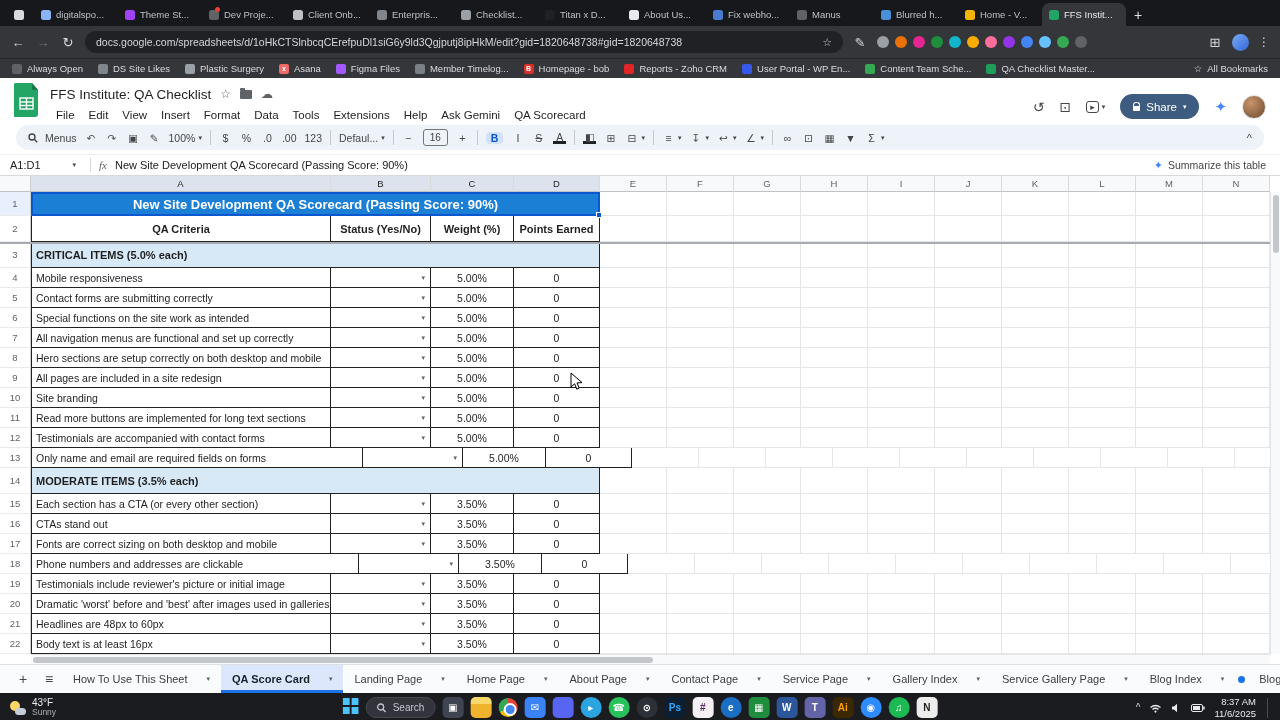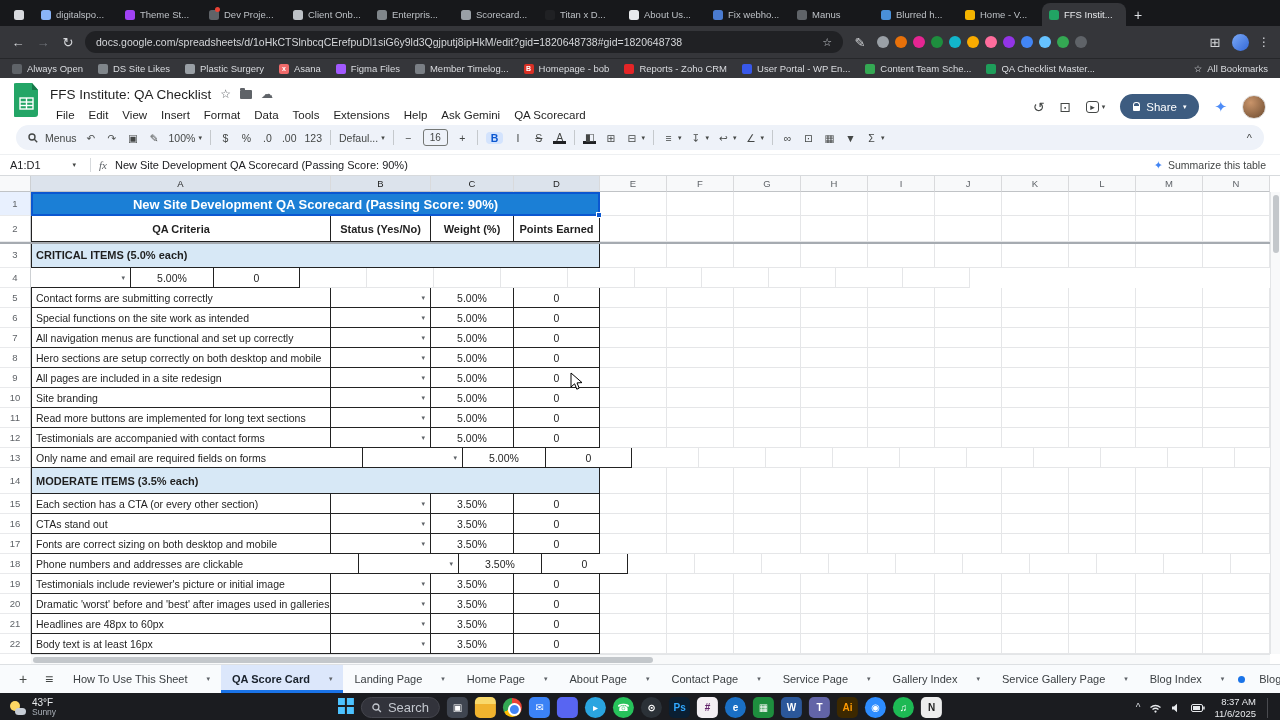--- a/index.html
+++ b/index.html
@@ -131,21 +131,21 @@
   .w-desc { font-size:8.5px; color:#aab0b8; line-height:1.1; }
   .tb-center { position:absolute; left:50%; transform:translateX(-50%); display:flex; align-items:center; gap:7px; }
   .tb-app { width:21px; height:21px; border-radius:5px; display:flex; align-items:center; justify-content:center;
             font-size:10px; color:#fff; flex:none; font-weight:bold; }
   .tb-app.round { border-radius:50%; }
   .chrome-ic { width:19px; height:19px; border-radius:50%;
                background:conic-gradient(#ea4335 0 120deg,#fbbc05 120deg 240deg,#34a853 240deg 360deg); position:relative; }
   .chrome-ic::after { content:""; position:absolute; left:5px; top:5px; width:9px; height:9px; border-radius:50%;
                       background:#4285f4; border:2px solid #fff; }
   .search-pill { height:21px; background:#32333b; border:1px solid #45464e; border-radius:11px; display:flex;
-                 align-items:center; gap:6px; padding:0 10px; color:#c3c7ce; font-size:13px; }
+                 align-items:center; gap:6px; padding:0 10px; color:#c3c7ce; font-size:10px; }
   .tb-right { margin-left:auto; display:flex; align-items:center; gap:9px; padding-right:10px; }
   .chev { color:#d6d9dd; font-size:10px; }
   .clockbox { text-align:right; font-size:9.5px; line-height:1.25; }
   .desk-sliver { width:3px; height:20px; border-left:1px solid #4a4b50; margin-left:2px; }
 
   .cursor { position:absolute; z-index:99; pointer-events:none; }
 </style>
 </head>
 <body>
 
@@ -172,21 +172,21 @@
         <div class="tab">
           <span class="fav" style="background: rgb(189, 193, 198);"></span>
           <span class="lbl">Client Onb...</span>
         </div>
         <div class="tab">
           <span class="fav" style="background: rgb(128, 134, 139);"></span>
           <span class="lbl">Enterpris...</span>
         </div>
         <div class="tab">
           <span class="fav" style="background: rgb(154, 160, 166);"></span>
-          <span class="lbl">Scorecard...</span>
+          <span class="lbl">Checklist...</span>
         </div>
         <div class="tab">
           <span class="fav" style="background: rgb(32, 33, 36);"></span>
           <span class="lbl">Titan x D...</span>
         </div>
         <div class="tab">
           <span class="fav" style="background: rgb(232, 234, 237);"></span>
           <span class="lbl">About Us...</span>
         </div>
         <div class="tab">
@@ -491,20 +491,21 @@
           <div class="ghost" style="width: 67px;"></div>
           <div class="ghost" style="width: 67px;"></div>
           <div class="ghost" style="width: 67px;"></div>
           <div class="ghost" style="width: 67px;"></div>
           <div class="ghost" style="width: 67px;"></div>
           <div class="ghost" style="width: 67px;"></div>
           <div class="ghost" style="width: 67px;"></div>
         </div>
         <div class="grow" style="height: 20px;">
           <div class="gut">4</div>
+          <div class="tcell bl crit" style="width: 300px;">Mobile responsiveness</div>
           <div class="tcell ddc" style="width: 100px;">▾</div>
           <div class="tcell cc" style="width: 83px;">5.00%</div>
           <div class="tcell cc" style="width: 86px;">0</div>
           <div class="ghost" style="width: 67px;"></div>
           <div class="ghost" style="width: 67px;"></div>
           <div class="ghost" style="width: 67px;"></div>
           <div class="ghost" style="width: 67px;"></div>
           <div class="ghost" style="width: 67px;"></div>
           <div class="ghost" style="width: 67px;"></div>
           <div class="ghost" style="width: 67px;"></div>

